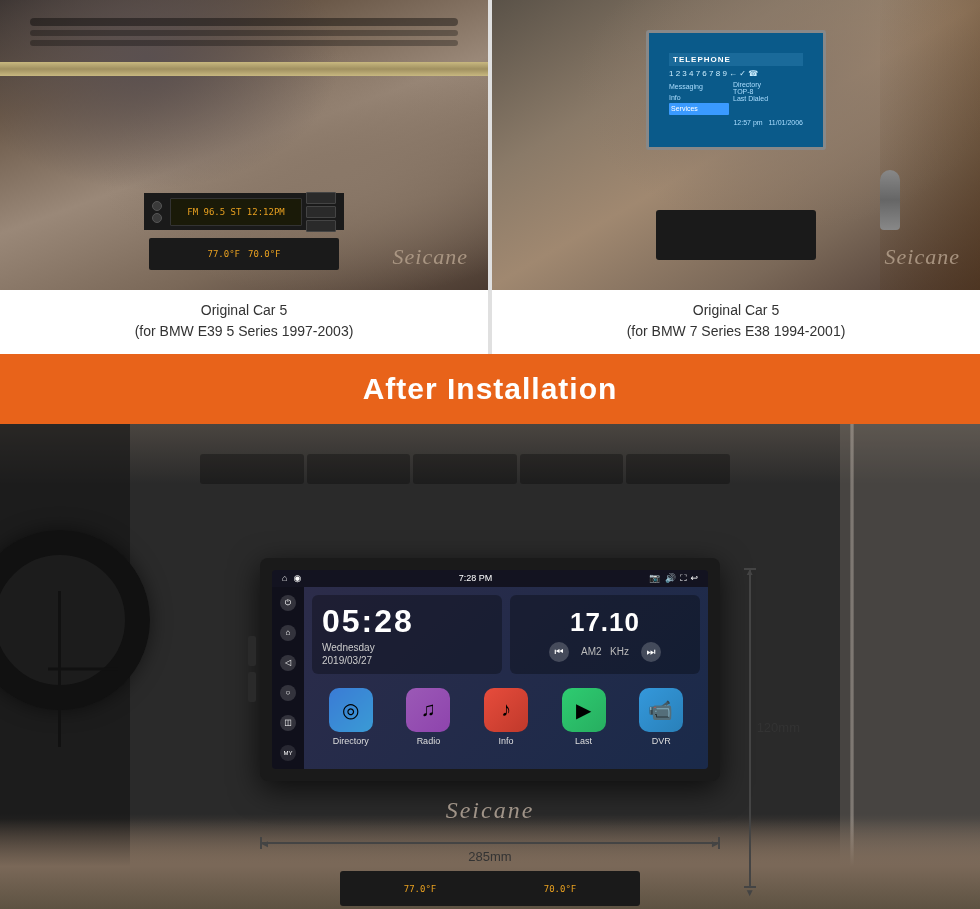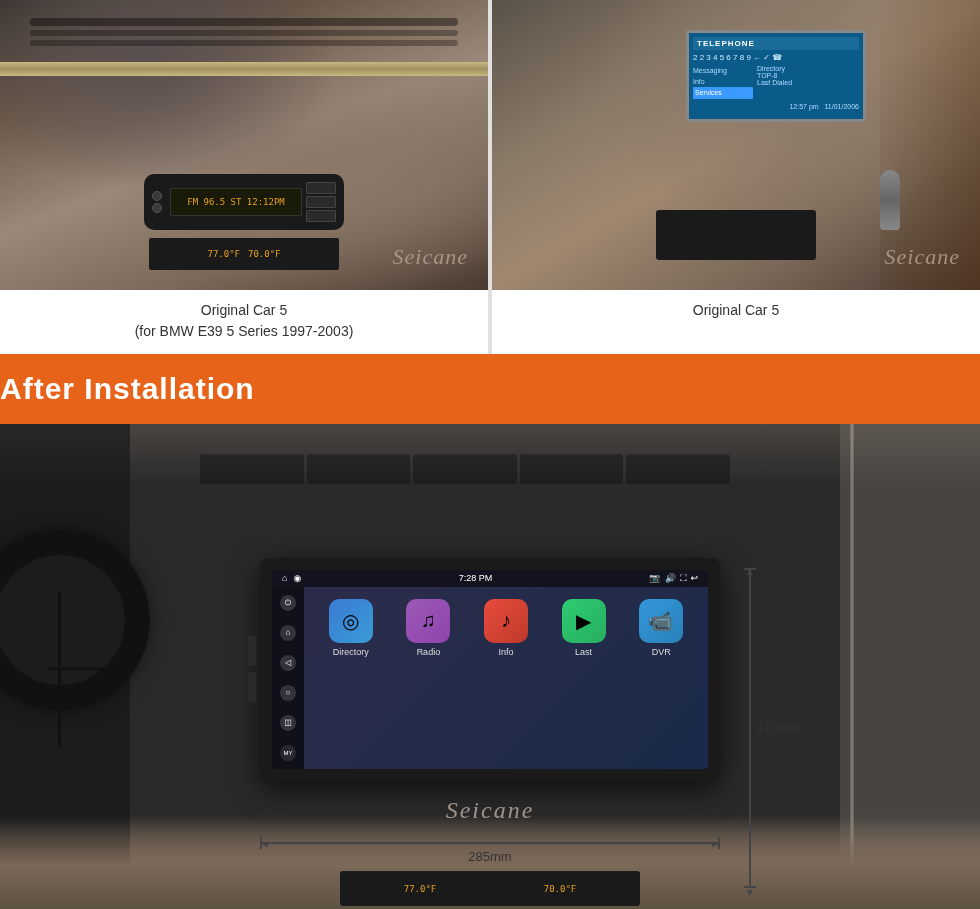--- a/index.html
+++ b/index.html
@@ -44,21 +44,21 @@
       font-size: 14px;
       color: #333;
       line-height: 1.5;
     }
 
     
     .banner {
       width: 100%;
       background: #e8631a;
       padding: 18px 0;
-      text-align: left;
+      text-align: center;
     }
 
     .banner-title {
       font-size: 30px;
       font-weight: bold;
       color: #fff;
       letter-spacing: 1px;
     }
 
     
@@ -338,23 +338,23 @@
       position: relative;
     }
 
     
     .radio-unit-left {
       position: absolute;
       bottom: 60px;
       left: 50%;
       transform: translateX(-50%);
       width: 200px;
-      height: 56px;
+      height: 37px;
       background: #1a1a1a;
-      border-radius: 10px;
+      border-radius: 0;
       display: flex;
       align-items: center;
       justify-content: center;
       gap: 4px;
       padding: 0 8px;
     }
 
     .radio-display {
       flex: 1;
       height: 28px;
@@ -392,27 +392,26 @@
       position: relative;
     }
 
     
     .phone-screen {
       position: absolute;
       top: 30px;
       left: 50%;
       transform: translateX(-50%);
       width: 180px;
-      height: 92px;
+      height: 120px;
       background: #0a5a8a;
       border: 3px solid #888;
       border-radius: 3px;
-      padding: 4px;
+      padding: 20px;
       overflow: hidden;
-      margin-left: 40px;
     }
 
     .phone-header {
       background: #1a6a9a;
       color: #fff;
       font-size: 8px;
       padding: 2px 4px;
       margin-bottom: 3px;
       font-weight: bold;
       letter-spacing: 1px;
@@ -487,21 +486,21 @@
 
   <div style="width:4px;background:#e0e0e0;"></div>
 
   <div class="car-panel">
     <div class="right-car-scene">
 
       <div style="position:absolute;top:0;right:0;width:100px;bottom:0;background:linear-gradient(100deg,transparent,rgba(80,50,20,0.5));"></div>
 
       <div class="phone-screen">
         <div class="phone-header">TELEPHONE</div>
-        <div style="font-size:8px;color:#cceeff;margin-bottom:3px;">2 2 3 4 5 6 7 8 9 ← ✓ ☎</div>
+        <div style="font-size:8px;color:#cceeff;margin-bottom:3px;">1 2 3 4 7 6 7 8 9 ← ✓ ☎</div>
         <div class="phone-content">
           <div class="phone-menu">
             <div>Messaging</div>
             <div>Info</div>
             <div class="active">Services</div>
           </div>
           <div class="phone-right">
             <div>Directory</div>
             <div>TOP-8</div>
             <div>Last Dialed</div>
@@ -511,20 +510,21 @@
       </div>
 
       <div style="position:absolute;bottom:30px;left:50%;transform:translateX(-50%);width:160px;height:50px;background:#1a1a1a;border-radius:3px;"></div>
 
       <div style="position:absolute;bottom:60px;right:80px;width:20px;height:60px;background:linear-gradient(to bottom,#888,#666,#888);border-radius:10px 10px 4px 4px;"></div>
 
       <div class="watermark">Seicane</div>
     </div>
     <div class="car-caption">
       <div>Original Car 5</div>
+      <div>(for BMW 7 Series E38 1994-2001)</div>
     </div>
   </div>
 </div>
 
 <div class="banner">
   <span class="banner-title">After Installation</span>
 </div>
 
 <div class="after-container">
   <div class="after-section">
@@ -581,20 +581,41 @@
             <div class="side-menu">
               <div class="side-icon">⏻</div>
               <div class="side-icon">⌂</div>
               <div class="side-icon">◁</div>
               <div class="side-icon">○</div>
               <div class="side-icon">◫</div>
               <div class="side-icon" style="font-size:6px;background:rgba(255,255,255,0.1);">MY</div>
             </div>
 
             <div class="main-content">
+              <div class="top-widgets">
+
+                <div class="clock-widget">
+                  <div class="clock-time">05:28</div>
+                  <div class="clock-date">Wednesday</div>
+                  <div class="clock-date">2019/03/27</div>
+                </div>
+
+                <div class="radio-widget">
+                  <div class="radio-freq">17.10</div>
+                  <div class="radio-controls">
+                    <div class="play-btn">⏮</div>
+                    <span class="radio-band">
+                      <span>AM2</span>
+                      &nbsp;
+                      <span>KHz</span>
+                    </span>
+                    <div class="play-btn">⏭</div>
+                  </div>
+                </div>
+              </div>
 
               <div class="app-grid">
                 <div class="app-icon">
                   <div class="app-icon-img nav-bg">◎</div>
                   <span class="app-label">Directory</span>
                 </div>
                 <div class="app-icon">
                   <div class="app-icon-img radio-bg">♫</div>
                   <span class="app-label">Radio</span>
                 </div>

